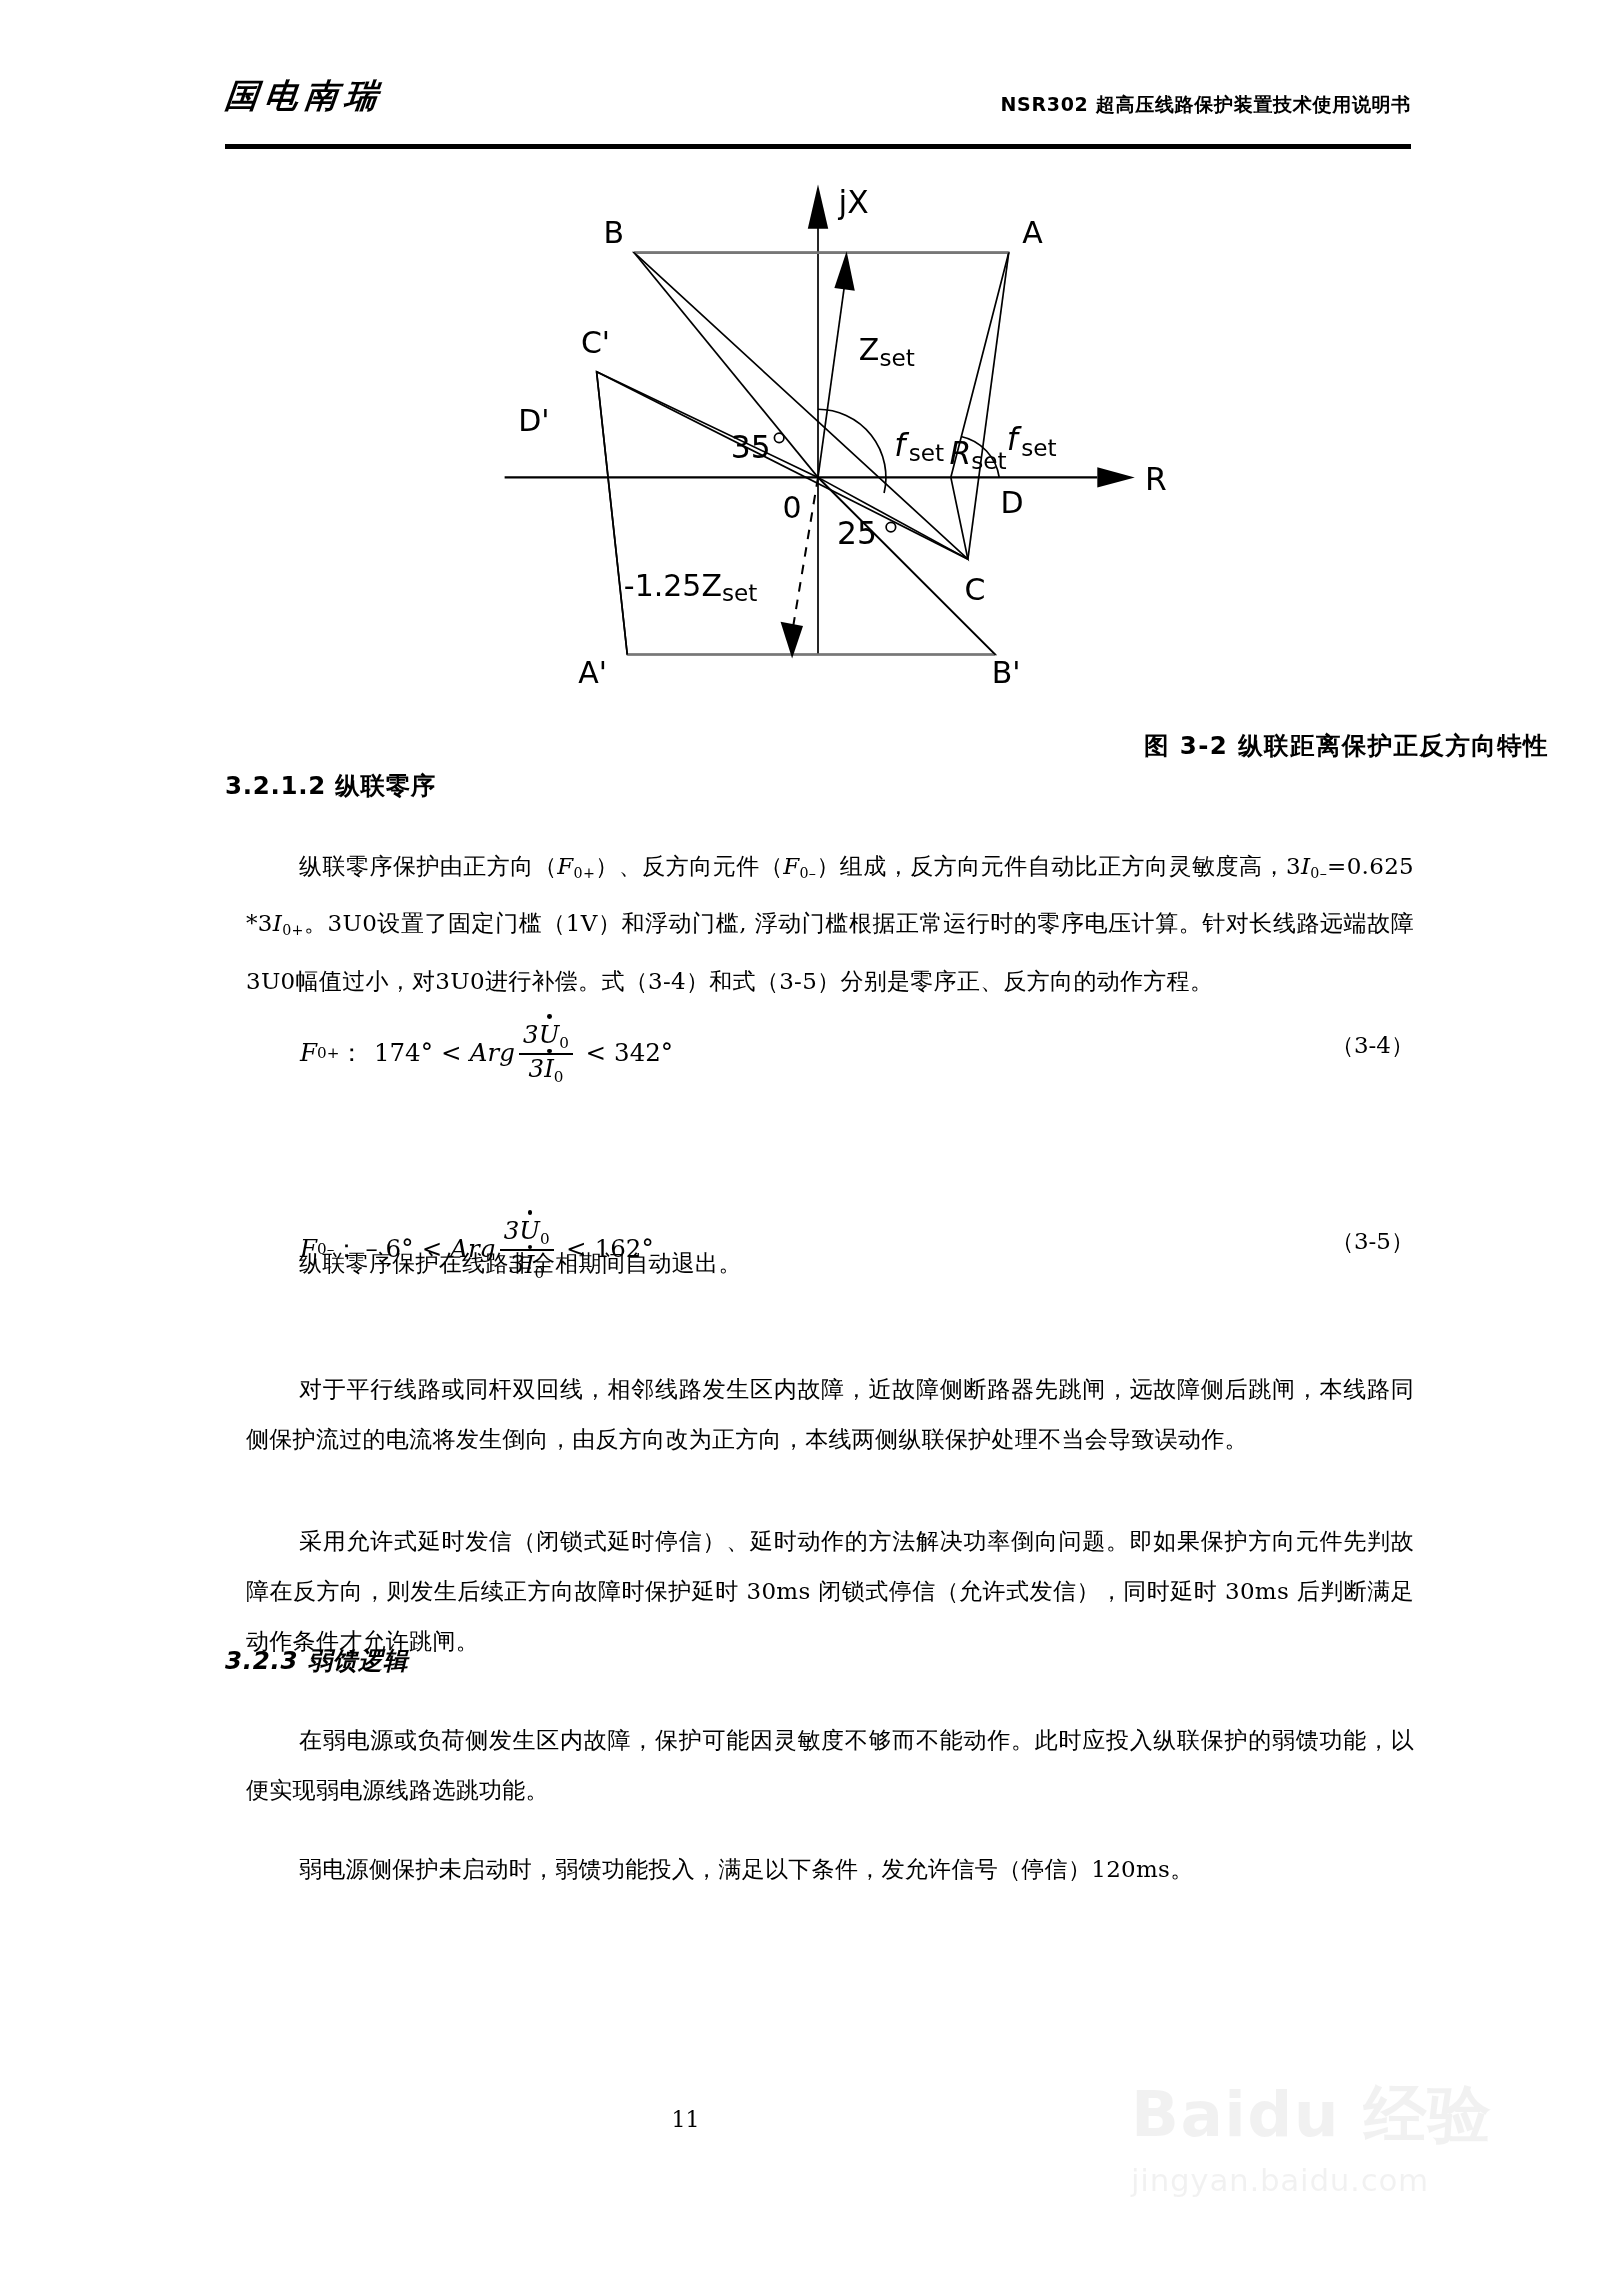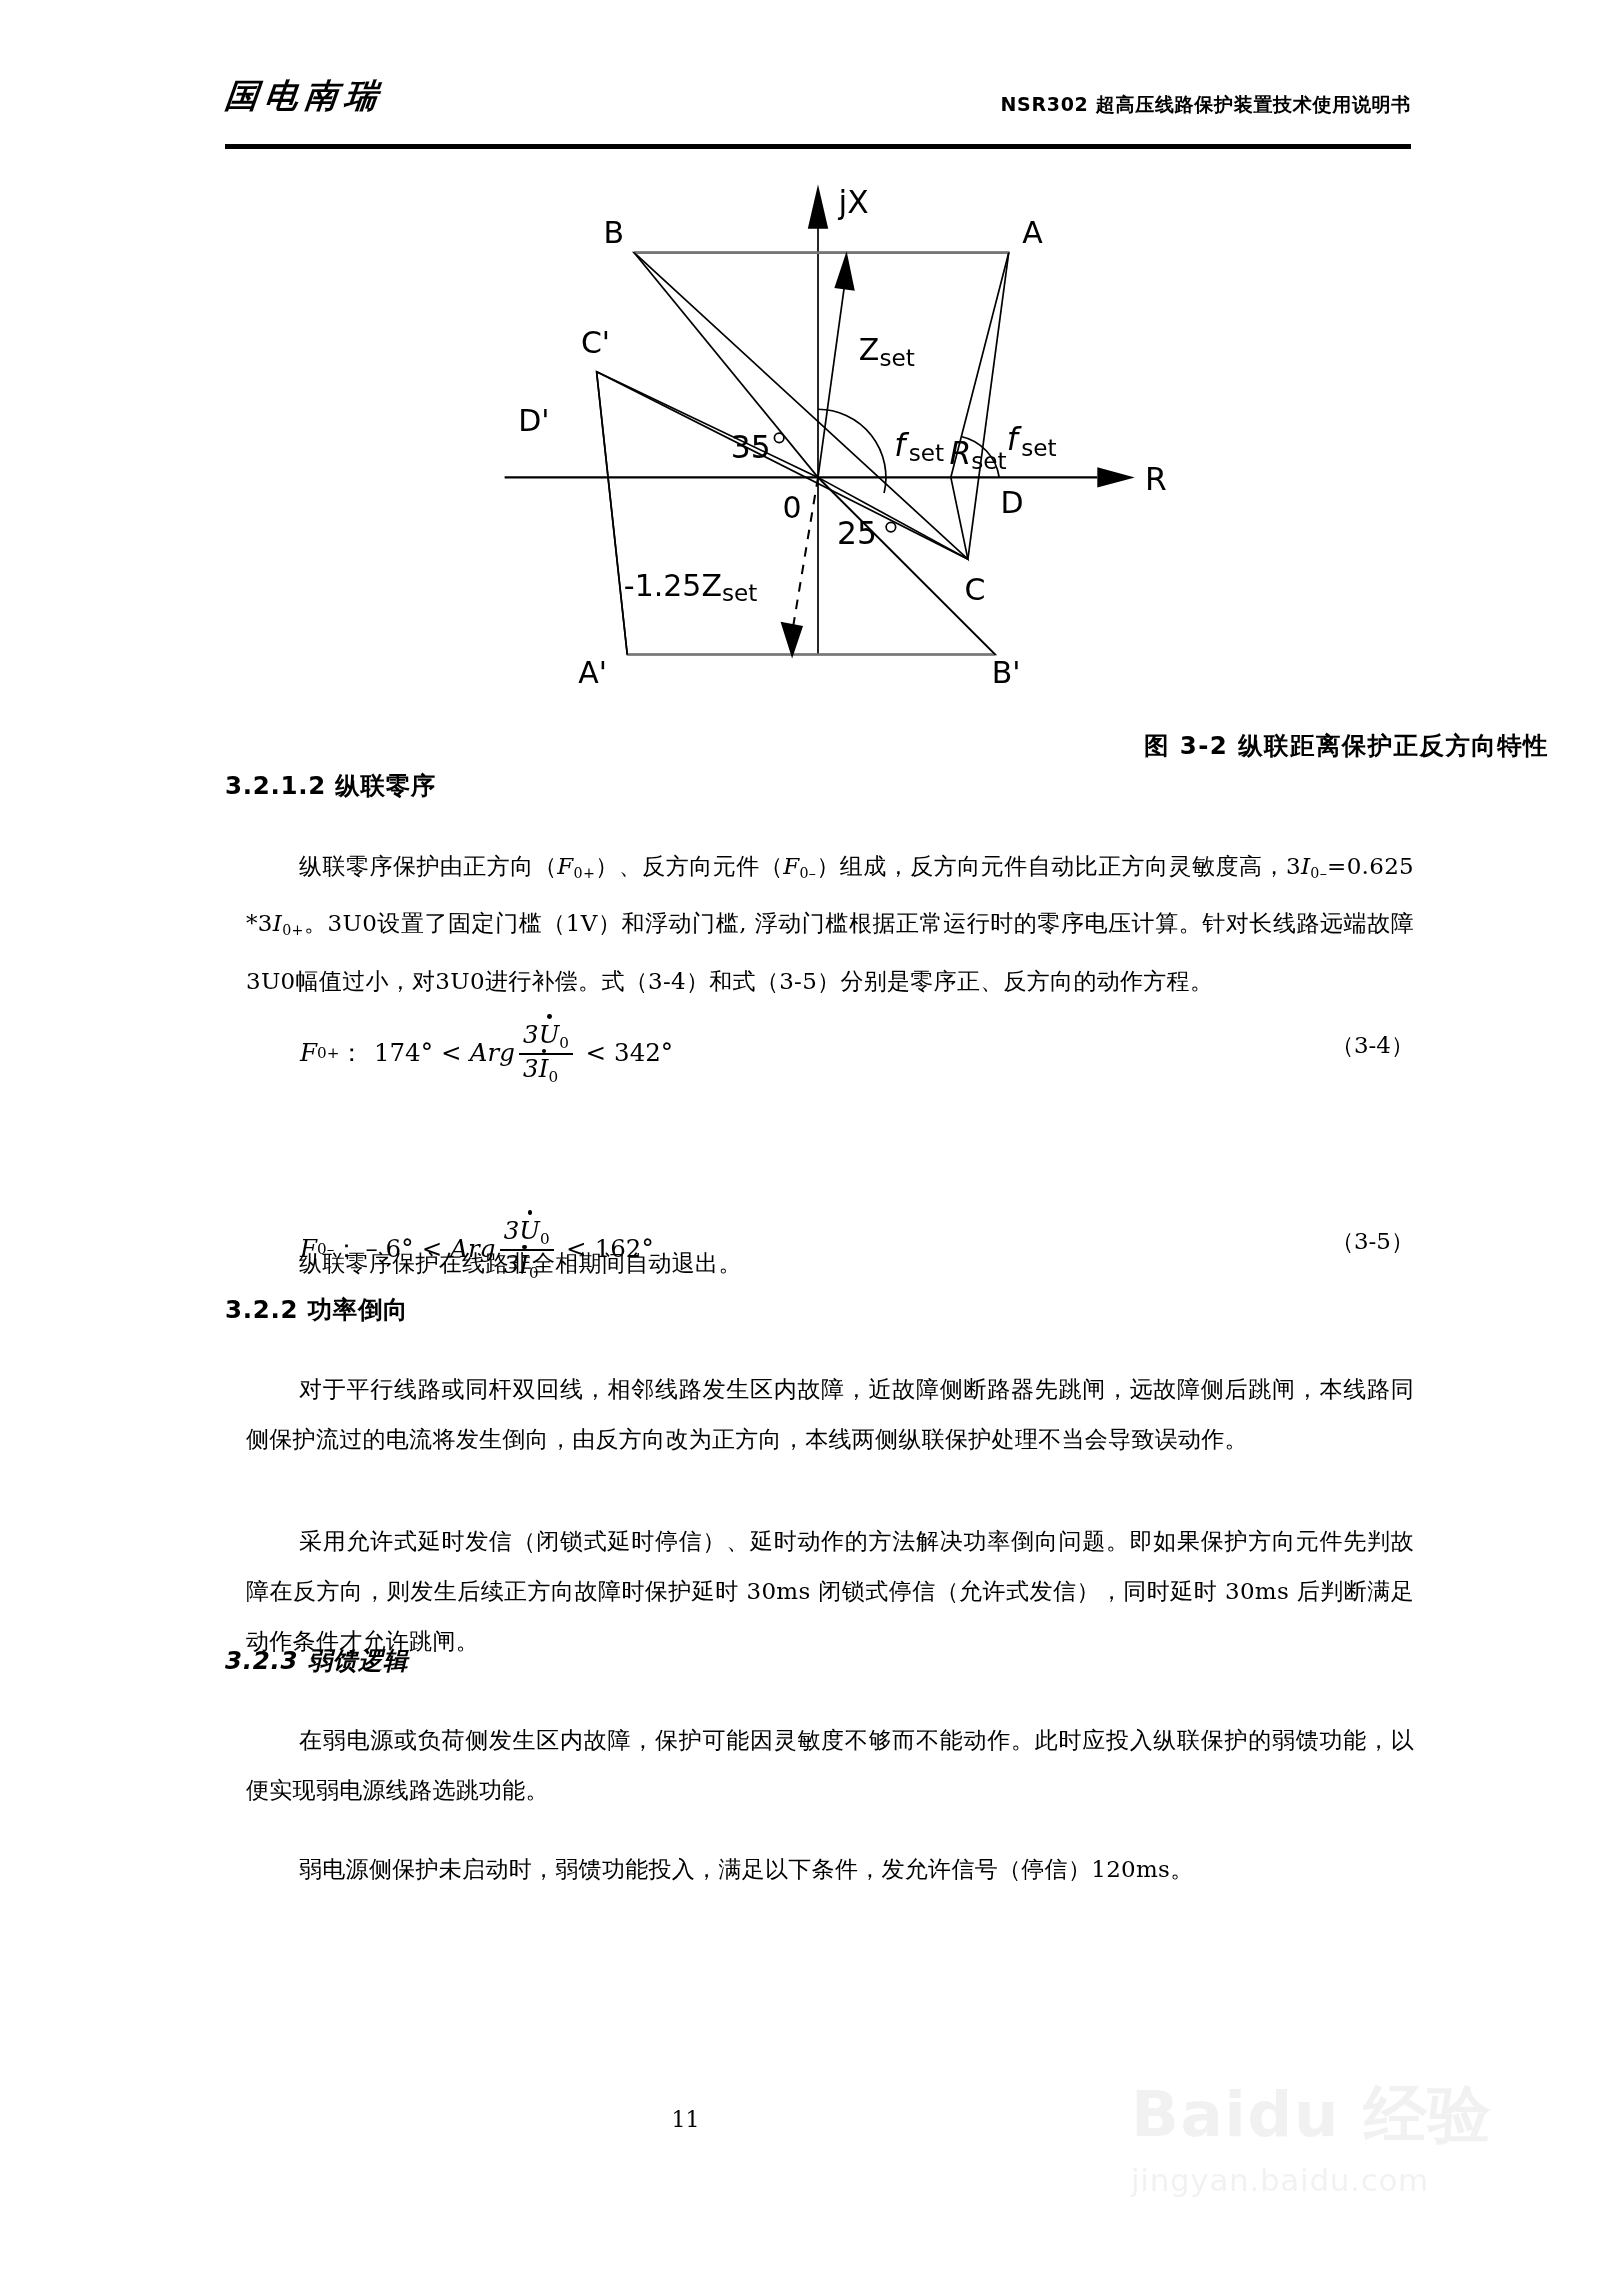--- a/index.html
+++ b/index.html
@@ -121,21 +121,21 @@
     position: absolute;
     right: 0;
     top: 24.5px;
     font-size: 23px;
   }
   .ital { font-style: italic; }
   .sub  { font-size: 0.62em; vertical-align: -0.30em; }
   .frac {
     display: inline-flex;
     flex-direction: column;
-    align-items: flex-start;
+    align-items: center;
     vertical-align: middle;
     margin: 0 4.1px;
     line-height: 1.05;
   }
   .frac .num { padding: 0 4.1px 1.4px 4.1px; }
   .frac .bar { width: 100%; height: 2px; background: #000; }
   .frac .den { padding: 1.4px 4.1px 0 4.1px; }
   .dotover { position: relative; display: inline-block; }
   .dotover::after {
     content: "";
@@ -304,23 +304,20 @@
       <span style="margin:0 8.2px;">&lt;</span>
       <span>162°</span>
     </div>
     <div class="eqnum">（3-5）</div>
   </div>
 
   <div class="content" style="top:1215px;">
     <p class="para indent">纵联零序保护在线路非全相期间自动退出。</p>
   </div>
 
-  <div class="content" style="top:1298px;">
-    <div class="sec-heading">3.2.2  功率倒向</div>
-  </div>
   <div class="content" style="top:1341px;">
     <p class="para indent">对于平行线路或同杆双回线，相邻线路发生区内故障，近故障侧断路器先跳闸，远故障侧后跳闸，本线路同侧保护流过的电流将发生倒向，由反方向改为正方向，本线两侧纵联保护处理不当会导致误动作。</p>
   </div>
   <div class="content" style="top:1493px;">
     <p class="para indent">采用允许式延时发信（闭锁式延时停信）、延时动作的方法解决功率倒向问题。即如果保护方向元件先判故障在反方向，则发生后续正方向故障时保护延时 30ms 闭锁式停信（允许式发信），同时延时 30ms 后判断满足动作条件才允许跳闸。</p>
   </div>
 
   <div class="content" style="top:1649px;font-style:italic;">
     <div class="sec-heading">3.2.3  弱馈逻辑</div>
   </div>

